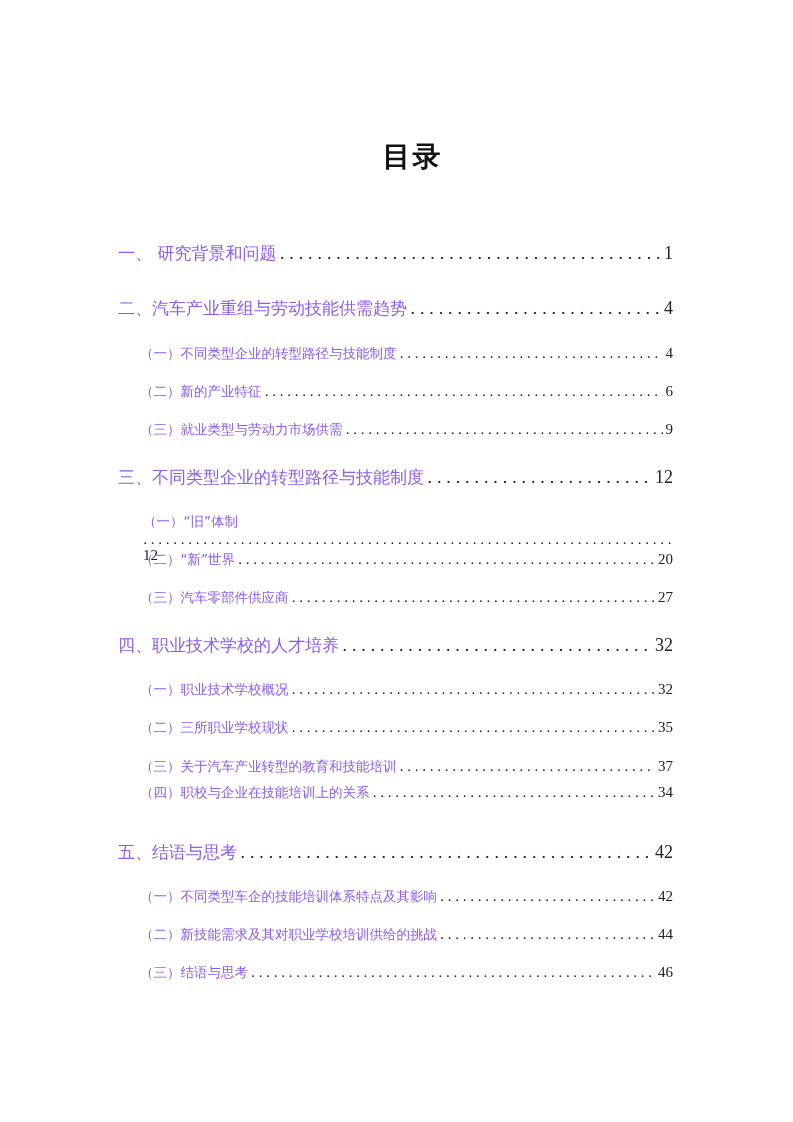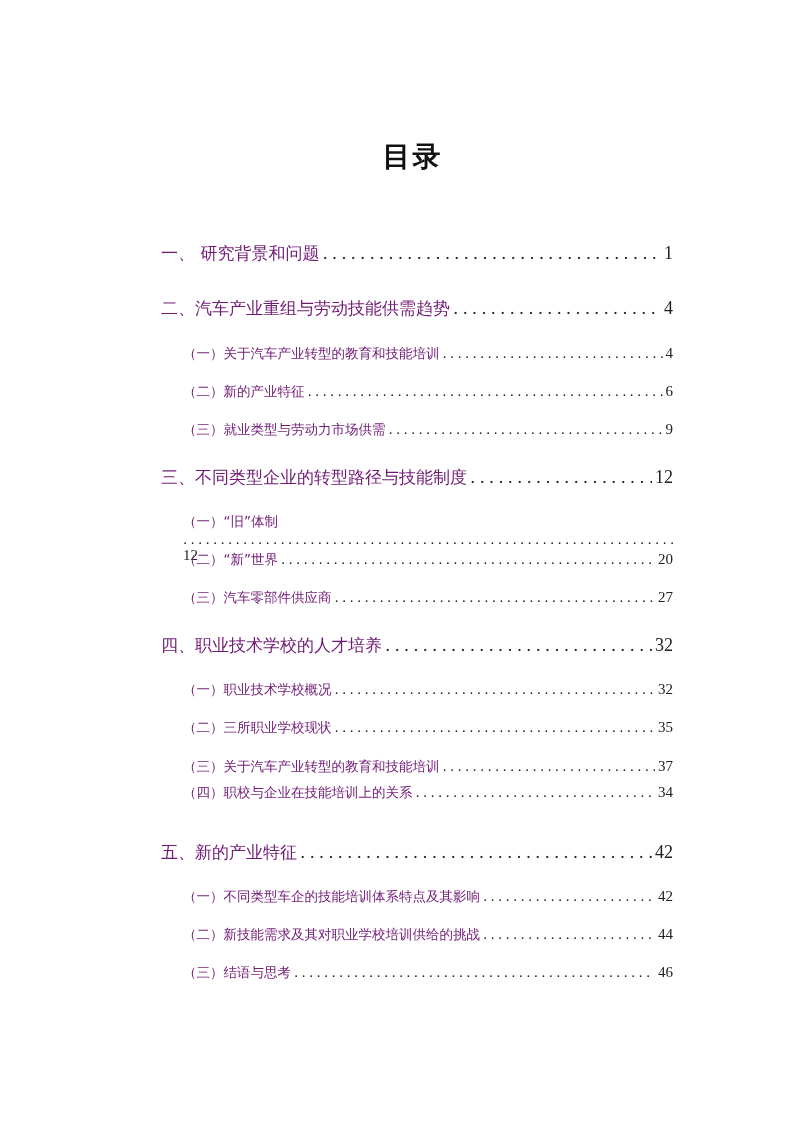--- a/index.html
+++ b/index.html
@@ -39,22 +39,21 @@
       left: 118px;
       font-size: 17px;
     }
     .toc-row.level-2 {
       left: 140px;
       font-size: 13.5px;
     }
     .toc-label {
       flex: 0 0 auto;
       font-family: "DejaVu Sans", "Liberation Sans", sans-serif;
-      color: #701a75;
-      margin-left: 43px;
+      color: #8b5cf6;
     }
     .toc-leader {
       flex: 1 1 auto;
       overflow: hidden;
       white-space: nowrap;
       margin: 0 3px;
       letter-spacing: 3.2px;
       color: #222;
       font-family: "DejaVu Serif", "Liberation Serif", serif;
     }
@@ -85,21 +84,21 @@
       <span class="toc-page">1</span>
     </div>
 
     <div class="toc-row level-1" style="top:297px;">
       <span class="toc-label">二、汽车产业重组与劳动技能供需趋势</span>
       <span class="toc-leader"></span>
       <span class="toc-page">4</span>
     </div>
 
     <div class="toc-row level-2" style="top:345px;">
-      <span class="toc-label">（一）关于汽车产业转型的教育和技能培训</span>
+      <span class="toc-label">（一）不同类型企业的转型路径与技能制度</span>
       <span class="toc-leader"></span>
       <span class="toc-page">4</span>
     </div>
 
     <div class="toc-row level-2" style="top:383px;">
       <span class="toc-label">（二）新的产业特征</span>
       <span class="toc-leader"></span>
       <span class="toc-page">6</span>
     </div>
 
@@ -157,21 +156,21 @@
       <span class="toc-page">37</span>
     </div>
 
     <div class="toc-row level-2" style="top:784px;">
       <span class="toc-label">（四）职校与企业在技能培训上的关系</span>
       <span class="toc-leader"></span>
       <span class="toc-page">34</span>
     </div>
 
     <div class="toc-row level-1" style="top:841px;">
-      <span class="toc-label">五、新的产业特征</span>
+      <span class="toc-label">五、结语与思考</span>
       <span class="toc-leader"></span>
       <span class="toc-page">42</span>
     </div>
 
     <div class="toc-row level-2" style="top:888px;">
       <span class="toc-label">（一）不同类型车企的技能培训体系特点及其影响</span>
       <span class="toc-leader"></span>
       <span class="toc-page">42</span>
     </div>
 

